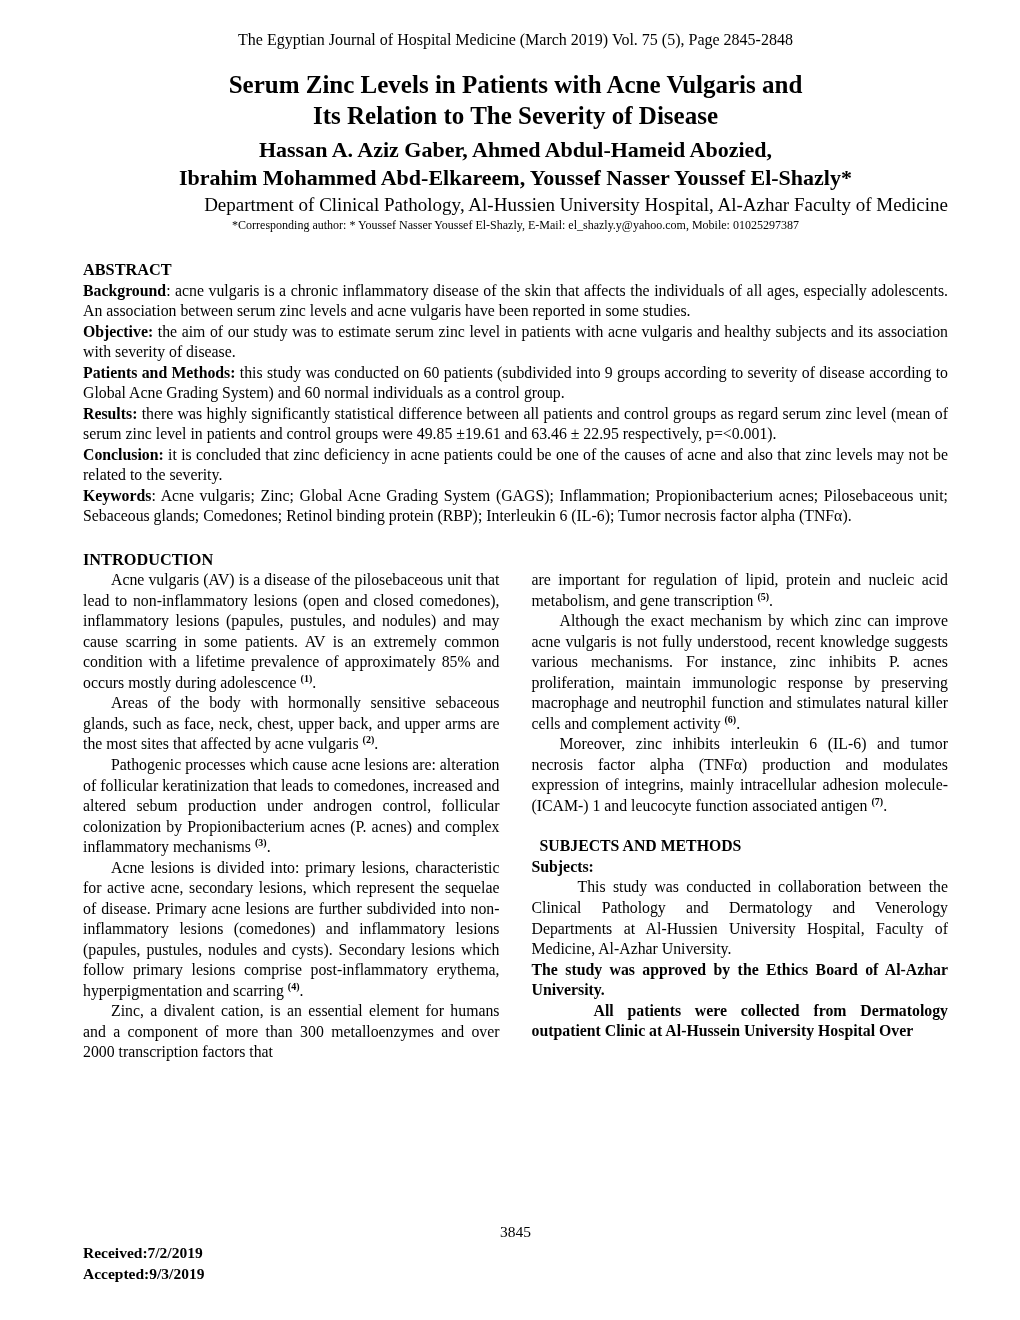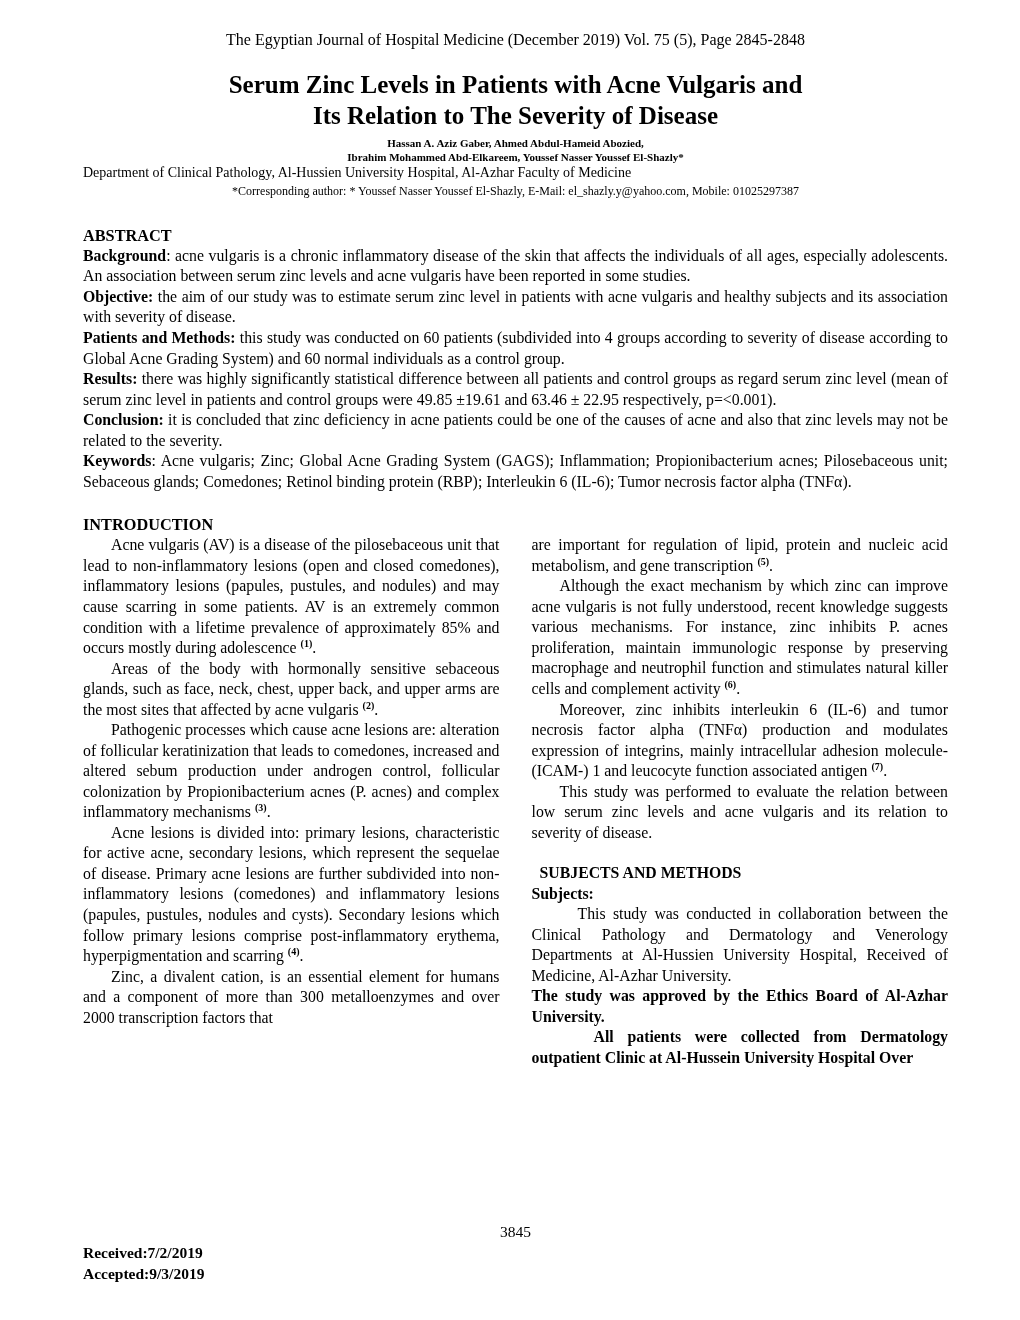--- a/index.html
+++ b/index.html
@@ -12,24 +12,24 @@
     color:#000000;
     font-family:"Liberation Serif", "DejaVu Serif", serif;
   }
   .page { padding:30px 72px 0 83px; }
 
   .journal-header { font-size:16px; text-align:center; line-height:1.25; }
 
   .title { margin-top:20px; font-size:25px; font-weight:bold; text-align:center; line-height:1.22; }
   .title-line { display:block; }
 
-  .authors { margin-top:5px; font-weight:bold; font-size:11px; text-align:center; line-height:1.28; }
+  .authors { margin-top:5px; font-weight:bold; font-size:22px; text-align:center; line-height:1.28; }
   .authors-line { display:block; }
 
-  .affiliation { font-size:14px; text-align:left; line-height:1.32; }
+  .affiliation { font-size:19px; text-align:right; line-height:1.32; }
   .corresponding { font-size:12px; text-align:center; line-height:1.34; }
 
   .abstract { margin-top:26px; }
   .section-heading { font-size:16.3px; font-weight:bold; line-height:1.3; }
 
   .para { font-size:15.8px; line-height:1.3; text-align:justify; text-justify:inter-word; margin:0; }
   .bold { font-weight:bold; }
   sup { font-size:10px; line-height:0; }
 
   .columns { display:flex; gap:32px; margin-top:22px; }
@@ -43,42 +43,42 @@
 
   .footer { position:absolute; left:83px; right:72px; top:1222px; font-size:15.5px; line-height:1.34; }
   .page-number { text-align:center; }
   .received, .accepted { text-align:left;font-weight:bold; }
 </style>
 </head>
 <body>
 
 <div class="page">
 
-  <div class="journal-header">The Egyptian Journal of Hospital Medicine (December 2019) Vol. 75 (5), Page 2845-2848</div>
+  <div class="journal-header">The Egyptian Journal of Hospital Medicine (March 2019) Vol. 75 (5), Page 2845-2848</div>
 
   <h1 class="title">
     <span class="title-line">Serum Zinc Levels in Patients with Acne Vulgaris and</span>
     <span class="title-line">Its Relation to The Severity of Disease</span>
   </h1>
 
   <div class="authors">
     <span class="authors-line">Hassan A. Aziz Gaber, Ahmed Abdul-Hameid Abozied,</span>
     <span class="authors-line">Ibrahim Mohammed Abd-Elkareem, Youssef Nasser Youssef El-Shazly*</span>
   </div>
 
   <div class="affiliation">Department of Clinical Pathology, Al-Hussien University Hospital, Al-Azhar Faculty of Medicine</div>
 
   <div class="corresponding">*Corresponding author: * Youssef Nasser Youssef El-Shazly, E-Mail: el_shazly.y@yahoo.com, Mobile: 01025297387</div>
 
   <section class="abstract">
     <div class="section-heading">ABSTRACT</div>
     <div class="abstract-body">
         <p class="para"><span class="bold">Background</span><span>: acne vulgaris is a chronic inflammatory disease of the skin that affects the individuals of all ages, especially adolescents. An association between serum zinc levels and acne vulgaris have been reported in some studies.</span></p>
         <p class="para"><span class="bold">Objective:</span><span> the aim of our study was to estimate serum zinc level in patients with acne vulgaris and healthy subjects and its association with severity of disease.</span></p>
-        <p class="para"><span class="bold">Patients and Methods:</span><span> this study was conducted on 60 patients (subdivided into 4 groups according to severity of disease according to Global Acne Grading System) and 60 normal individuals as a control group.</span></p>
+        <p class="para"><span class="bold">Patients and Methods:</span><span> this study was conducted on 60 patients (subdivided into 9 groups according to severity of disease according to Global Acne Grading System) and 60 normal individuals as a control group.</span></p>
         <p class="para"><span class="bold">Results:</span><span> there was highly significantly statistical difference between all patients and control groups as regard serum zinc level (mean of serum zinc level in patients and control groups were 49.85 ±19.61 and 63.46 ± 22.95 respectively, p=&lt;0.001).</span></p>
         <p class="para"><span class="bold">Conclusion:</span><span> it is concluded that zinc deficiency in acne patients could be one of the causes of acne and also that zinc levels may not be related to the severity.</span></p>
         <p class="para"><span class="bold">Keywords</span><span>: Acne vulgaris; Zinc; Global Acne Grading System (GAGS); Inflammation; Propionibacterium acnes; Pilosebaceous unit; Sebaceous glands; Comedones; Retinol binding protein (RBP); Interleukin 6 (IL-6); Tumor necrosis factor alpha (TNFα).</span></p>
       </div>
   </section>
 
   <section class="columns">
     <div class="col col-left">
       <div class="section-heading">INTRODUCTION</div>
       <div class="col-text">
@@ -87,24 +87,23 @@
           <p class="para indent"><span>Pathogenic processes which cause acne lesions are: alteration of follicular keratinization that leads to comedones, increased and altered sebum production under androgen control, follicular colonization by Propionibacterium acnes (P. acnes) and complex inflammatory mechanisms </span><sup class="bold">(3)</sup><span>.</span></p>
           <p class="para indent"><span>Acne lesions is divided into: primary lesions, characteristic for active acne, secondary lesions, which represent the sequelae of disease. Primary acne lesions are further subdivided into non-inflammatory lesions (comedones) and inflammatory lesions (papules, pustules, nodules and cysts). Secondary lesions which follow primary lesions comprise post-inflammatory erythema, hyperpigmentation and scarring </span><sup class="bold">(4)</sup><span>.</span></p>
           <p class="para indent"><span>Zinc, a divalent cation, is an essential element for humans and a component of more than 300 metalloenzymes and over 2000 transcription factors that</span></p>
         </div>
     </div>
     <div class="col col-right">
       <div class="col-text">
           <p class="para"><span>are important for regulation of lipid, protein and nucleic acid metabolism, and gene transcription </span><sup class="bold">(5)</sup><span>.</span></p>
           <p class="para indent"><span>Although the exact mechanism by which zinc can improve acne vulgaris is not fully understood, recent knowledge suggests various mechanisms. For instance, zinc inhibits P. acnes proliferation, maintain immunologic response by preserving macrophage and neutrophil function and stimulates natural killer cells and complement activity </span><sup class="bold">(6)</sup><span>.</span></p>
           <p class="para indent"><span>Moreover, zinc inhibits interleukin 6 (IL-6) and tumor necrosis factor alpha (TNFα) production and modulates expression of integrins, mainly intracellular adhesion molecule- (ICAM-) 1 and leucocyte function associated antigen </span><sup class="bold">(7)</sup><span>.</span></p>
-          <p class="para indent"><span>This study was performed to evaluate the relation between low serum zinc levels and acne vulgaris and its relation to severity of disease.</span></p>
           <p class="para gap-above"><span class="bold">SUBJECTS AND METHODS</span></p>
           <p class="para"><span class="bold">Subjects:</span></p>
-          <p class="para indent-lg"><span>This study was conducted in collaboration between the Clinical Pathology and Dermatology and Venerology Departments at Al-Hussien University Hospital, Received of Medicine, Al-Azhar University.</span></p>
+          <p class="para indent-lg"><span>This study was conducted in collaboration between the Clinical Pathology and Dermatology and Venerology Departments at Al-Hussien University Hospital, Faculty of Medicine, Al-Azhar University.</span></p>
           <p class="para"><span class="bold">The study was approved by the Ethics Board of Al-Azhar University.</span></p>
           <p class="para indent-xl"><span>All patients were collected from Dermatology outpatient Clinic at Al-Hussein University Hospital Over</span></p>
         </div>
     </div>
   </section>
 
   <footer class="footer">
     <div class="page-number">3845</div>
     <div class="received">Received:7/2/2019</div>
     <div class="accepted">Accepted:9/3/2019</div>

